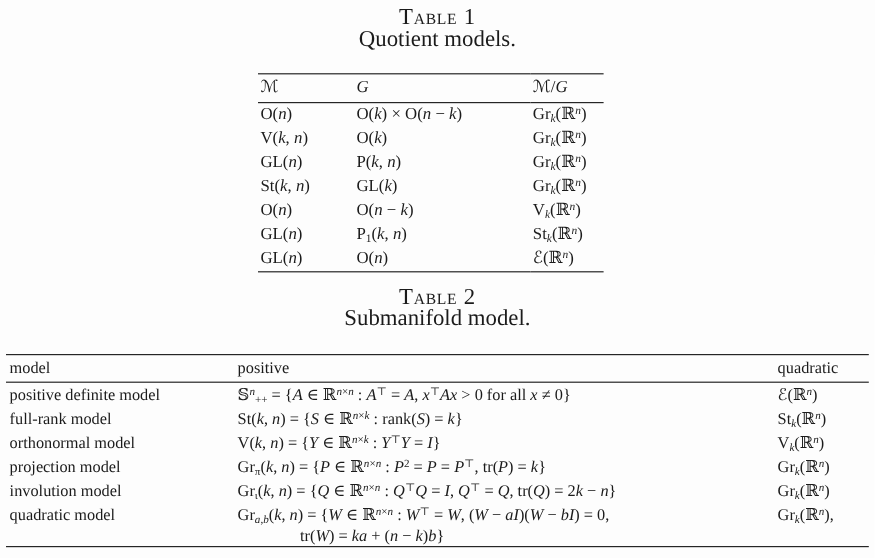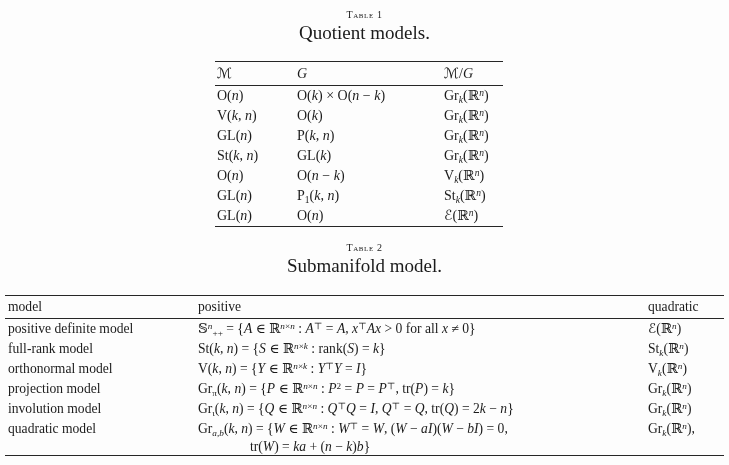--- a/index.html
+++ b/index.html
@@ -9,21 +9,21 @@
     background:#fdfdfd;
     color:#1b1b1b;
     font-family:"Liberation Serif","DejaVu Serif","DejaVu Sans",serif;
     overflow:hidden;
   }
   .caption{position:absolute;left:0;width:100%;text-align:center;}
   .cap1{top:6px;}
   .cap2{top:239px;}
   .cap-label{
     font-variant:small-caps;
-    font-size:10px;
+    font-size:19px;
     letter-spacing:0.6px;
     line-height:17px;
     text-align:center;
   }
   .cap-title{
     font-size:19px;
     line-height:17px;
     margin-top:1px;
   }
   table{border-collapse:collapse;table-layout:fixed;}

